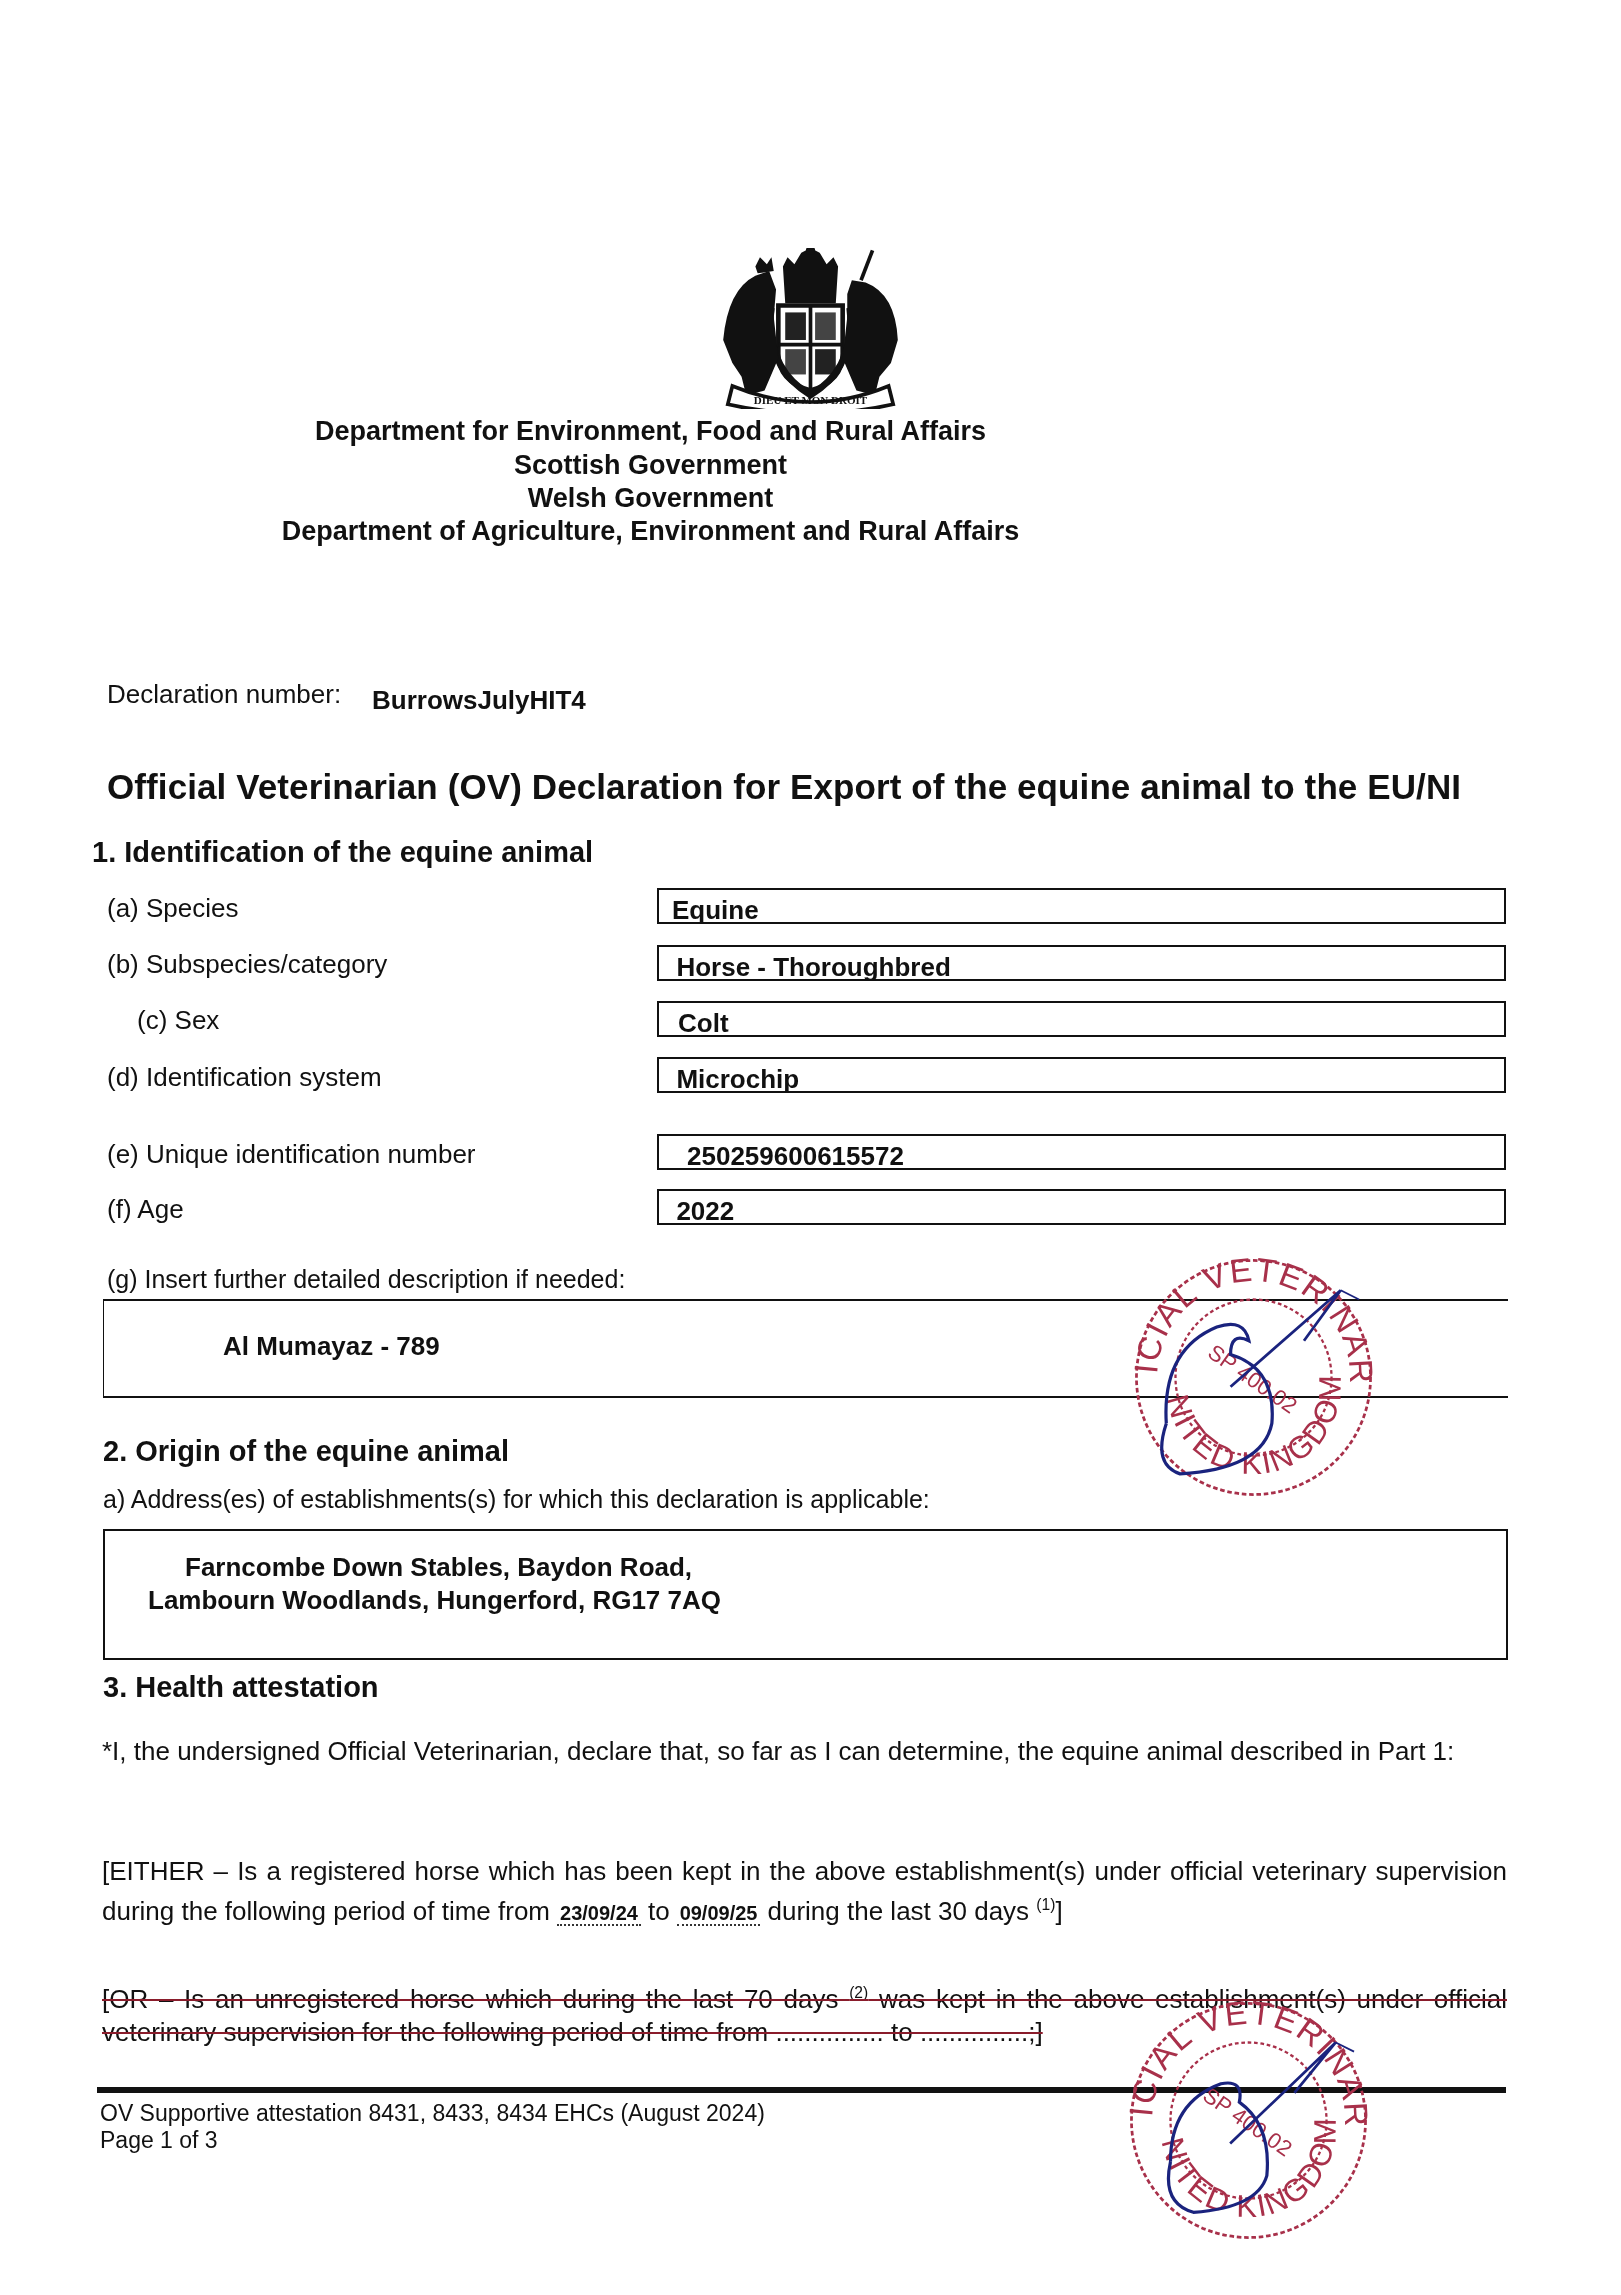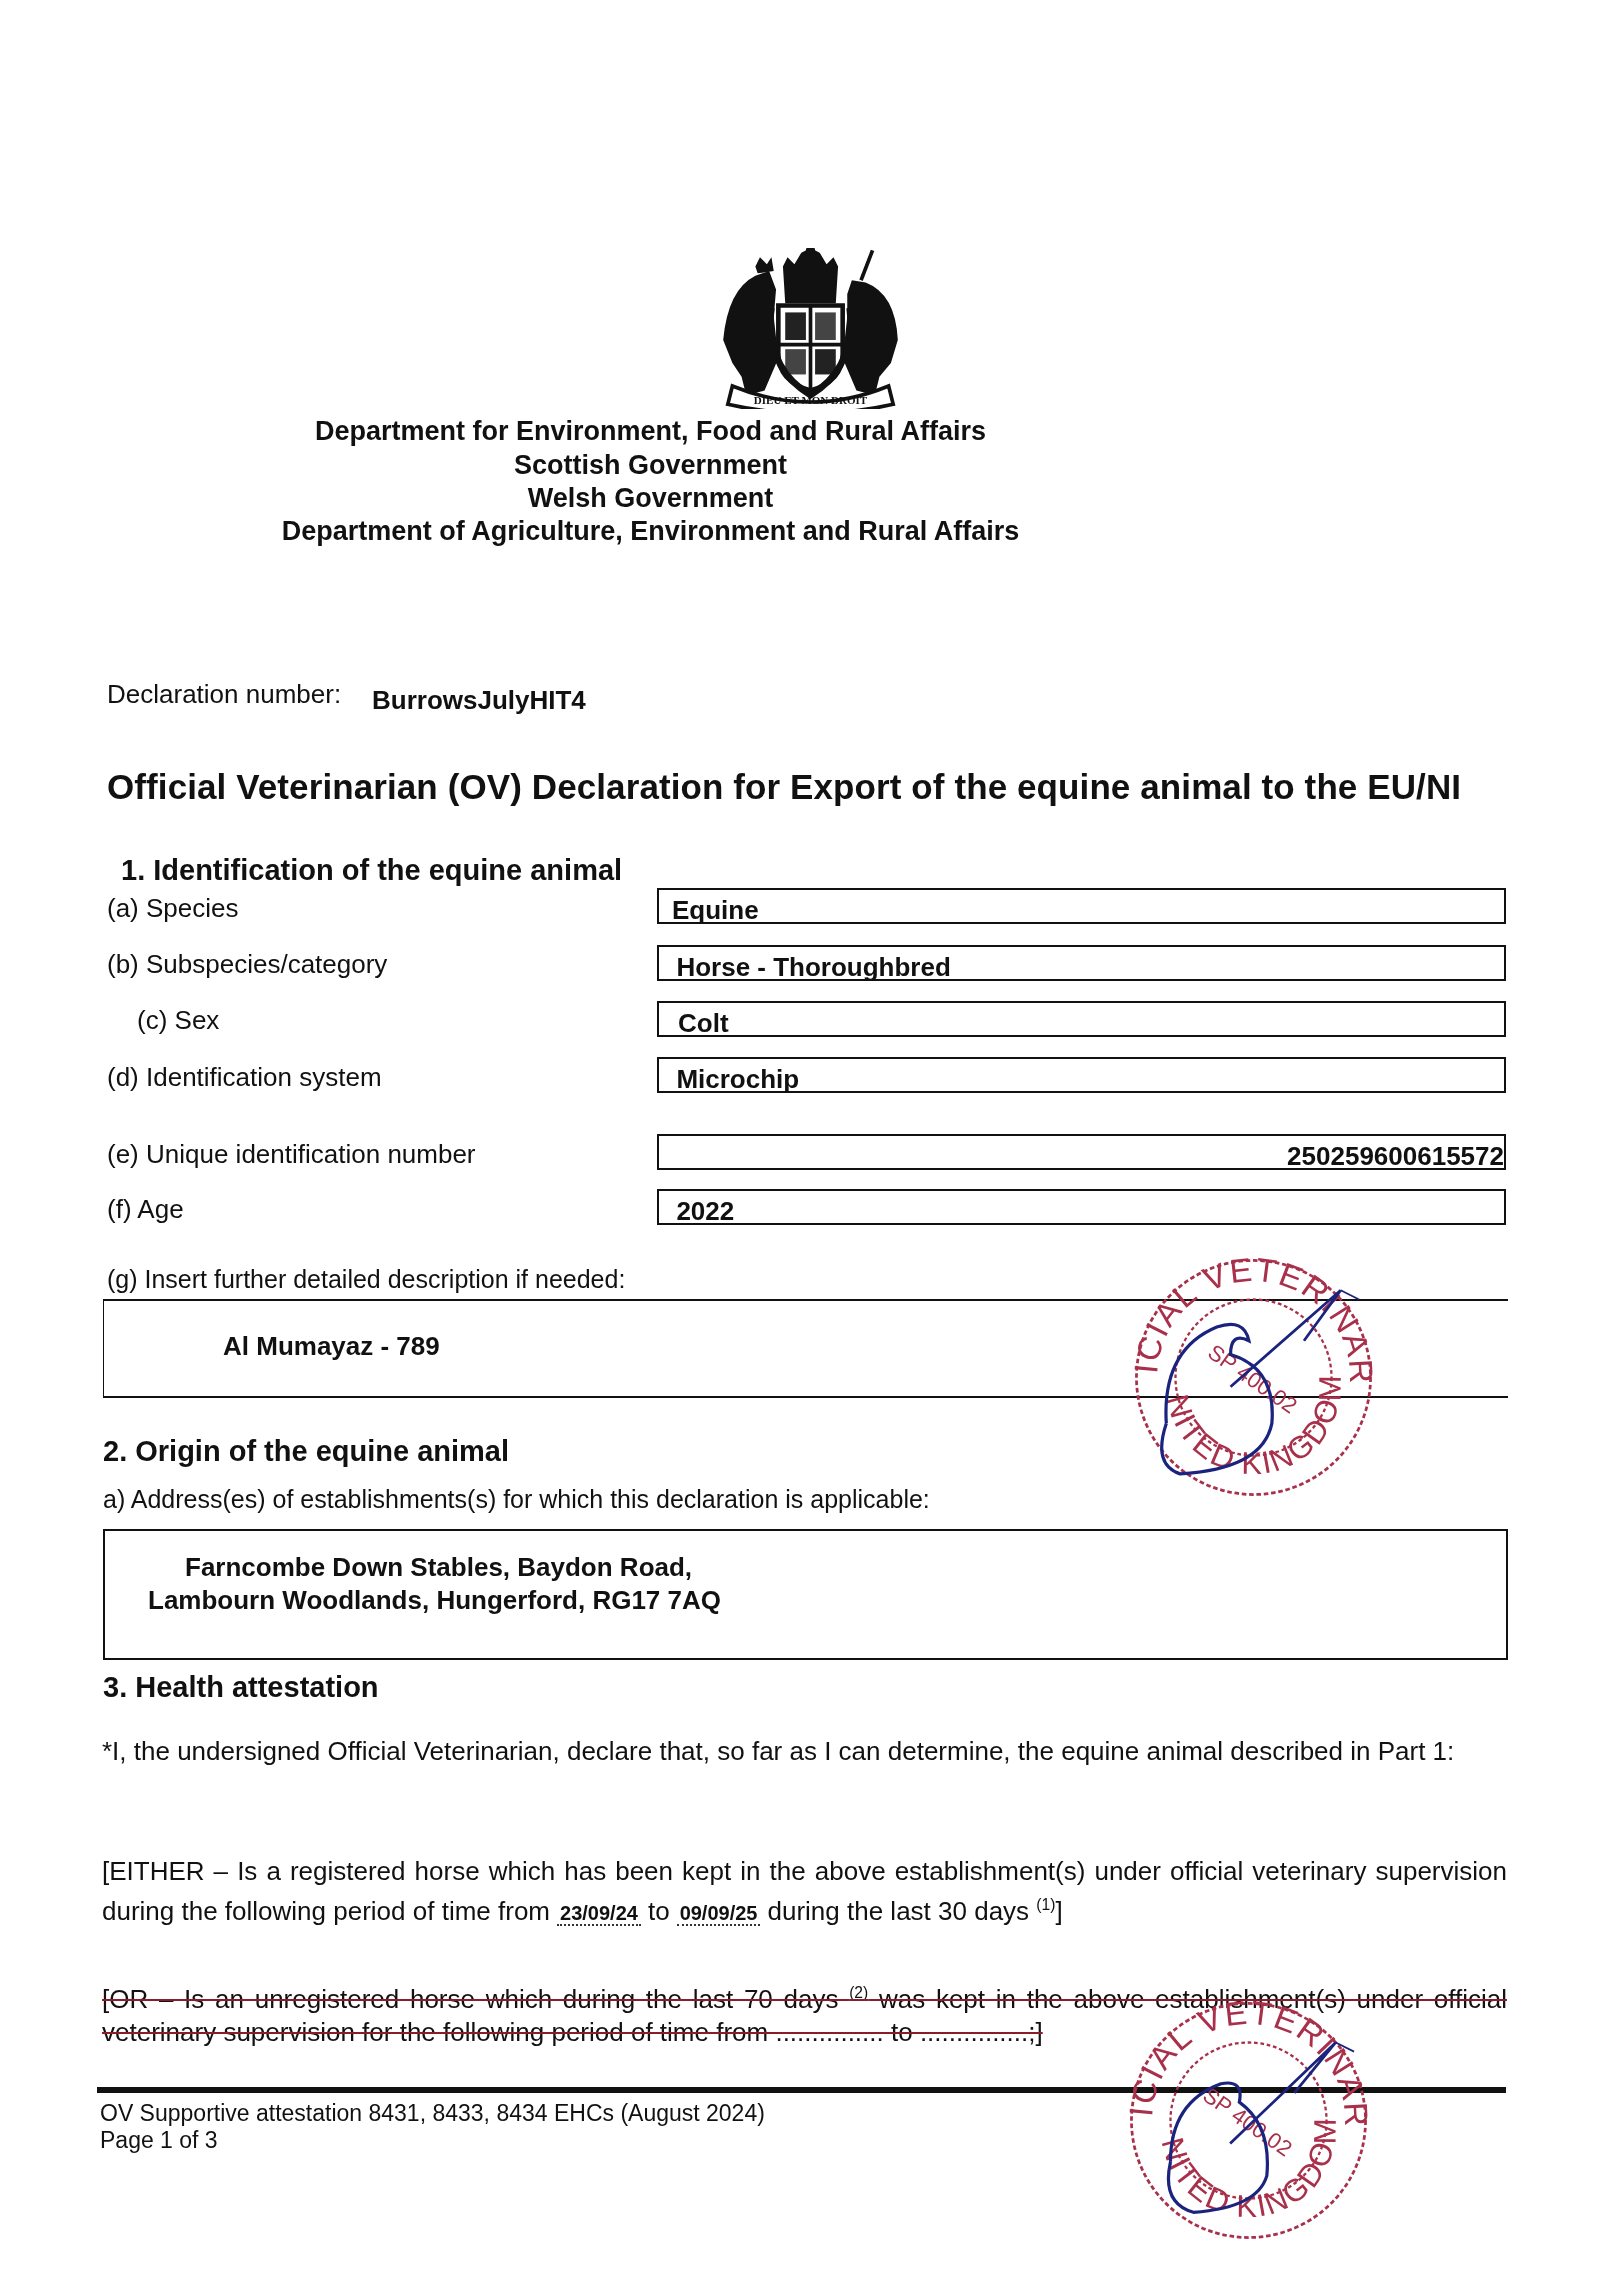--- a/index.html
+++ b/index.html
@@ -75,36 +75,36 @@
 <div class="abs dept" style="top:415px;">Department for Environment, Food and Rural Affairs</div>
 <div class="abs dept" style="top:449px;">Scottish Government</div>
 <div class="abs dept" style="top:482px;">Welsh Government</div>
 <div class="abs dept" style="top:515px;">Department of Agriculture, Environment and Rural Affairs</div>
 
 <div class="abs decl-label">Declaration number:</div>
 <div class="abs decl-value">BurrowsJulyHIT4</div>
 
 <div class="abs main-title">Official Veterinarian (OV) Declaration for Export of the equine animal to the EU/NI</div>
 
-<div class="abs section-h" style="left:121px; top:836px;margin-top:18px;">1. Identification of the equine animal</div>
+<div class="abs section-h" style="left:92px; top:836px;">1. Identification of the equine animal</div>
 
 <div class="abs row-label" style="top:893px;">(a) Species</div>
 <div class="abs field-box" style="top:888px;">Equine</div>
 
 <div class="abs row-label" style="top:949px;">(b) Subspecies/category</div>
 <div class="abs field-box" style="top:945px; padding-left:17.4px;">Horse - Thoroughbred</div>
 
 <div class="abs row-label" style="top:1005px;margin-left:30px;">(c) Sex</div>
 <div class="abs field-box" style="top:1001px; padding-left:19px;">Colt</div>
 
 <div class="abs row-label" style="top:1062px;">(d) Identification system</div>
 <div class="abs field-box" style="top:1057px; padding-left:17.4px;">Microchip</div>
 
 <div class="abs row-label" style="top:1139px;">(e) Unique identification number</div>
-<div class="abs field-box" style="top:1134px; padding-left:13px;text-align:right;">250259600615572</div>
+<div class="abs field-box" style="top:1134px; padding-left:28px;">250259600615572</div>
 
 <div class="abs row-label" style="top:1194px;">(f) Age</div>
 <div class="abs field-box" style="top:1189px; padding-left:17.4px;">2022</div>
 
 <div class="abs g-label">(g) Insert further detailed description if needed:</div>
 <div class="abs g-box"></div>
 <div class="abs g-value">Al Mumayaz - 789</div>
 
 <div class="abs section-h" style="left:103px; top:1435px;">2. Origin of the equine animal</div>
 <div class="abs origin-sub"><span>a) Address(es) of establishments(s) </span><b>for</b><span> which this declaration is applicable:</span></div>

